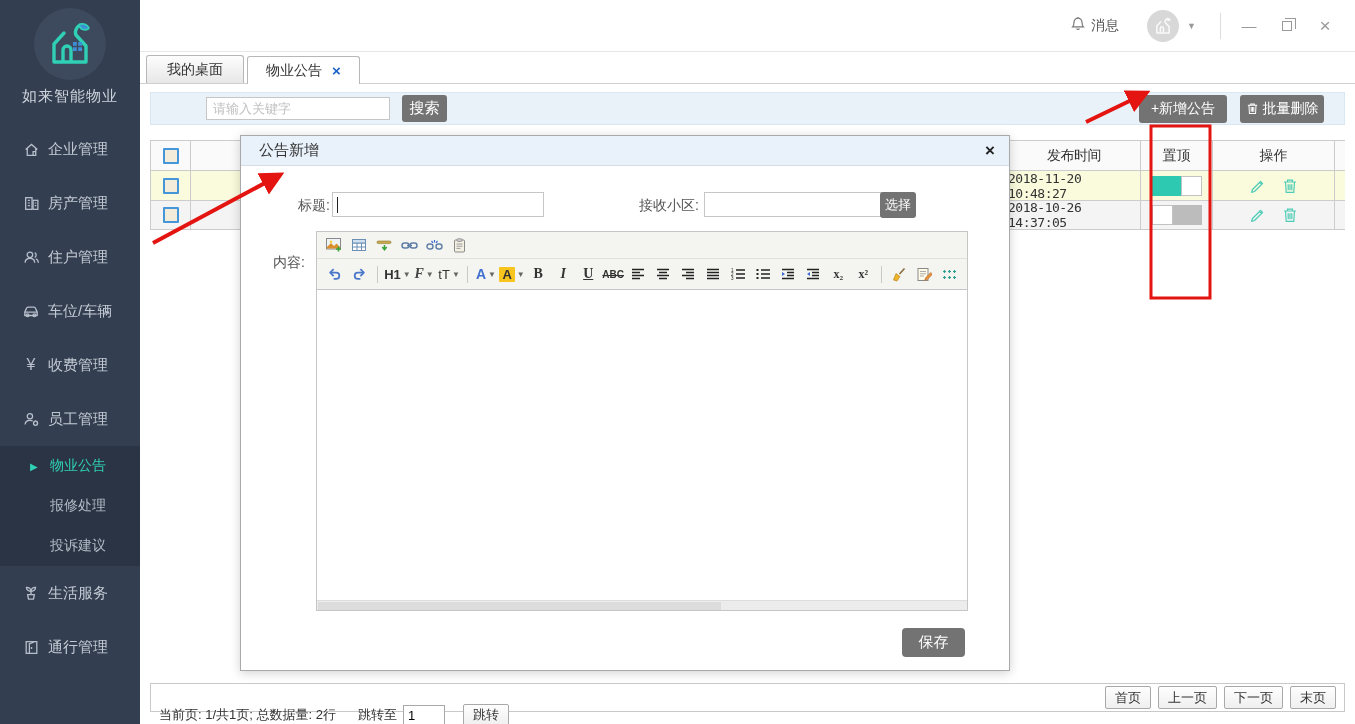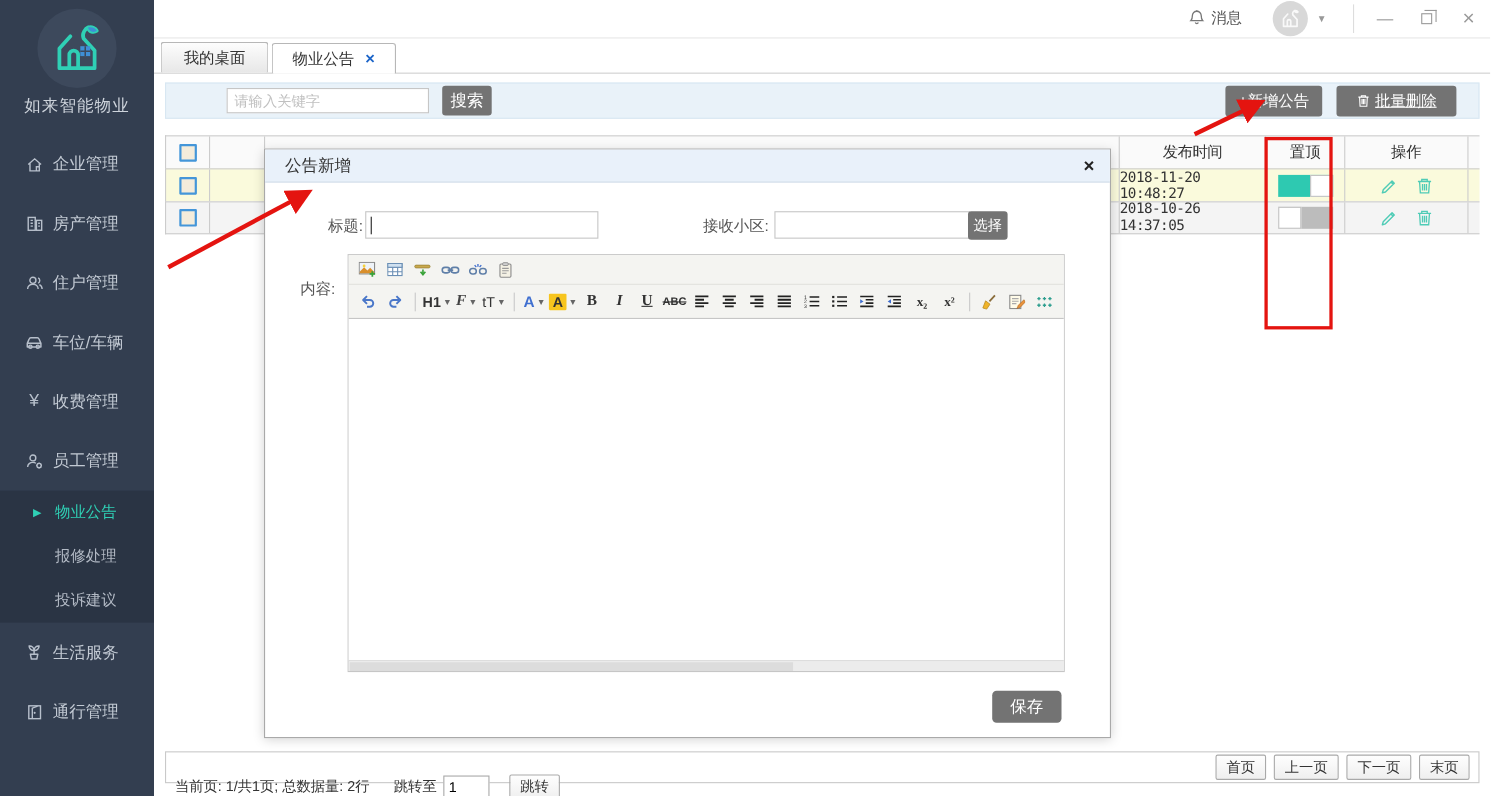--- a/index.html
+++ b/index.html
@@ -18,21 +18,21 @@
   .mi.active { background:#1d2534; border-left:4px solid #2fd0b5; padding-left:18px; color:#ffffff; font-weight:bold; }
   .mi.active .micon { color:#e9fbf7; }
   .submenu { background:#2a3444; }
   .smi { height:40px; display:flex; align-items:center; padding-left:50px; color:#b3bac5; font-size:14px; cursor:pointer; position:relative; }
   .smi.active { color:#2fd0b5; }
   .smi .arrow { position:absolute; left:30px; font-size:10px; color:#2fd0b5; }
   .yen { font-size:16px; line-height:1; }
 
   
   .main { position:absolute; left:140px; top:0; right:0; bottom:0; background:#fff; }
-  .titlebar { height:35px; border-bottom:1px solid #e7e7e7; display:flex; align-items:center; justify-content:flex-end; padding-right:6px; }
+  .titlebar { height:52px; border-bottom:1px solid #e7e7e7; display:flex; align-items:center; justify-content:flex-end; padding-right:16px; }
   .msg-group { display:flex; align-items:center; color:#555; font-size:14px; gap:5px; margin-right:28px; cursor:pointer; }
   .avatar-group { display:flex; align-items:center; gap:8px; margin-right:24px; cursor:pointer; }
   .avatar { width:32px; height:32px; border-radius:50%; background:#d8d8d8; display:flex; align-items:center; justify-content:center; }
   .caret { font-size:9px; color:#999; }
   .win-divider { width:1px; height:26px; background:#ddd; margin-right:20px; }
   .winbtns { display:flex; align-items:center; gap:22px; padding-right:6px; color:#9a9a9a; }
   .winbtn { cursor:pointer; font-size:15px; line-height:1; display:flex; align-items:center; justify-content:center; width:16px; height:16px; }
   .restore-glyph { width:10px; height:10px; border:1px solid #9a9a9a; position:relative; }
   .restore-glyph:before { content:""; position:absolute; left:2px; top:-4px; width:10px; height:10px; border:1px solid #9a9a9a; border-left:none; border-bottom:none; }
 
@@ -42,30 +42,30 @@
   .tab.active { background:#fff; position:relative; top:1px; padding:0 18px; gap:10px; }
   .tab-close { color:#1b64c8; font-weight:bold; font-size:15px; cursor:pointer; line-height:1; }
 
   .searchbar { margin:8px 10px 0 10px; height:33px; background:#e9f2f9; border:1px solid #d8e7f2; display:flex; align-items:center; }
   .kw-input { margin-left:55px; width:184px; height:23px; border:1px solid #c6c6c6; background:#fff; font-size:13px; padding:0 6px; color:#333; }
   .kw-input::placeholder { color:#c0c0c0; }
   .btn-teal { background:#737373; color:#fff; border:none; border-radius:3px; cursor:pointer; font-family:inherit; display:inline-flex; align-items:center; justify-content:center; gap:4px; }
   .btn-search { margin-left:12px; width:45px; height:27px; font-size:15px; }
   .sb-right { margin-left:auto; display:flex; align-items:center; gap:13px; margin-right:20px; }
   .btn-add { width:88px; height:28px; font-size:14px; }
-  .btn-batch { width:109px; height:28px; font-size:14px;text-decoration:underline; }
+  .btn-batch { width:84px; height:28px; font-size:14px; }
 
   
   .table-area { margin:15px 10px 0 10px; }
   .trow { display:flex; height:30px; border-left:1px solid #ccc; border-top:1px solid #ccc; }
   .trow:last-child { border-bottom:1px solid #ccc; }
   .tc { border-right:1px solid #ccc; display:flex; align-items:center; justify-content:center; font-size:14px; color:#333; }
   .c-check { width:40px; } .c-2 { width:50px; } .c-mid { flex:1; border-right:1px solid #ccc; }
   .c-time { width:133px; font-family:"DejaVu Sans Mono",monospace; font-size:13px; letter-spacing:-0.5px; }
-  .c-pin { width:72px; } .c-ops { width:112px; gap:14px; } .c-sliver { width:10px; border-right:none; }
+  .c-pin { width:72px; } .c-ops { width:122px; gap:14px; } .c-sliver { width:10px; border-right:none; }
   .thead { background:#fafafa; }
   .r-odd { background:#fafadc; }
   .r-even { background:#f4f4f4; }
   .cbx { width:16px; height:16px; border:2px solid #4496d9; background:#f4ecdb; border-radius:1px; cursor:pointer; }
   .toggle { width:50px; height:20px; position:relative; cursor:pointer; }
   .toggle.on { background:#2ec9b1; }
   .toggle.off { background:#bcbcbc; }
   .knob { position:absolute; top:0; width:21px; height:20px; background:#fff; border:1px solid #c2c2c2; }
   .toggle.on .knob { right:0; } .toggle.off .knob { left:0; }
   .opicon { cursor:pointer; display:inline-flex; }

